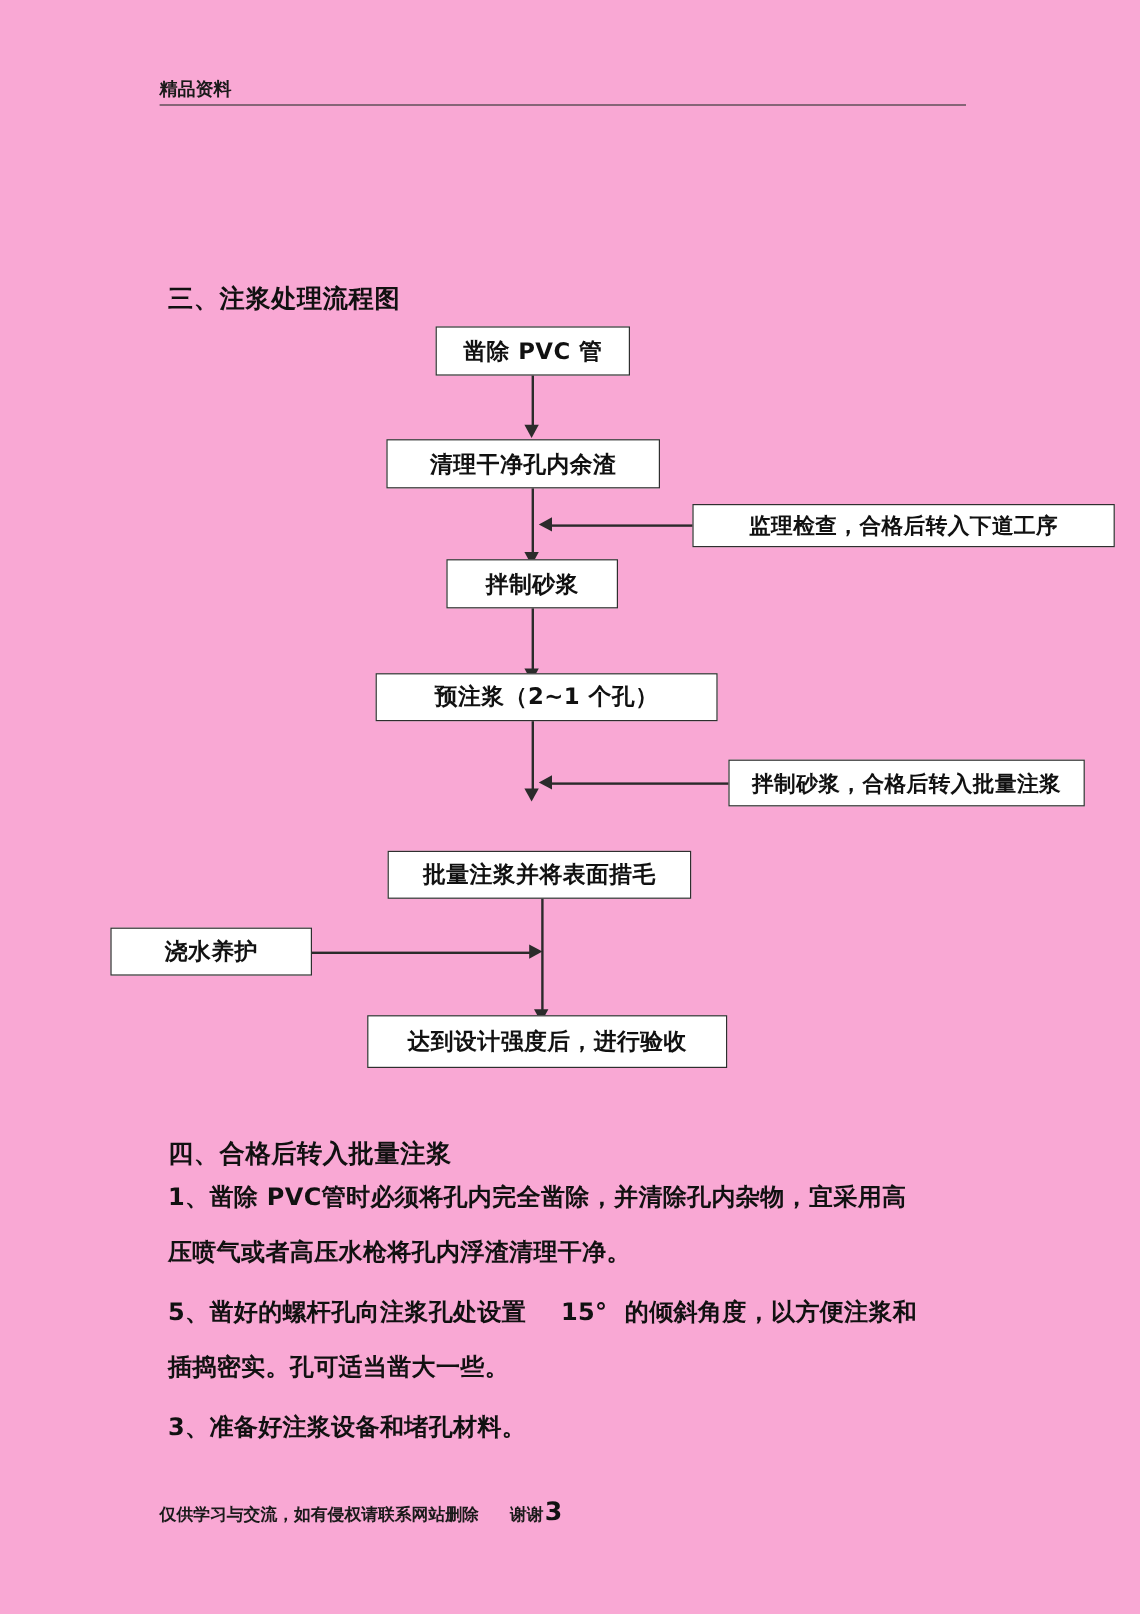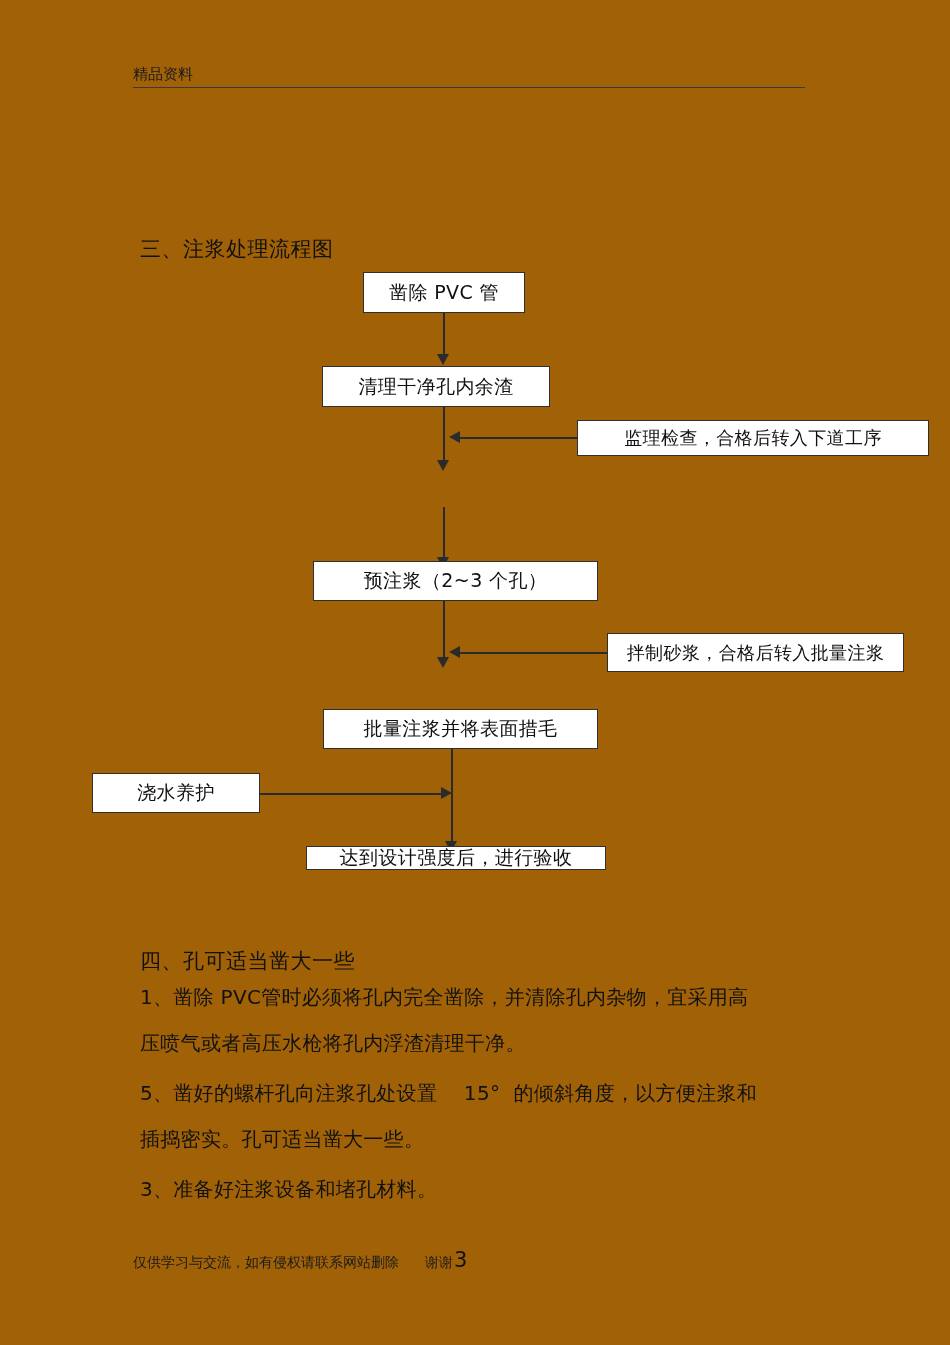--- a/index.html
+++ b/index.html
@@ -8,22 +8,23 @@
     background: #ffffff;
   }
   body {
     font-family: "DejaVu Sans", "Liberation Sans", sans-serif;
     color: #000000;
   }
   #page {
     position: relative;
     width: 950px;
     height: 1345px;
-    background: #a16207;
+    background: #f9a8d4;
     overflow: hidden;
+    font-weight: bold;
   }
 
   
   .doc-header {
     position: absolute;
     left: 133px;
     top: 64px;
     width: 672px;
   }
   .doc-header-text {
@@ -163,46 +164,47 @@
     <div class="node" style="left:322px; top:111px; width:228px; height:41px;">清理干净孔内余渣</div>
 
     <div class="edge-v" style="left:443px; top:152px; height:57px;"></div>
     <div class="arrow-down" style="left:437px; top:205px;"></div>
 
     <div class="node wide-text" style="left:577px; top:165px; width:352px; height:36px;">监理检查，合格后转入下道工序</div>
 
     <div class="edge-h" style="left:455px; top:182px; width:122px;"></div>
     <div class="arrow-left" style="left:449px; top:176px;"></div>
 
+    <div class="node" style="left:372px; top:211px; width:143px; height:41px;">拌制砂浆</div>
 
     <div class="edge-v" style="left:443px; top:252px; height:54px;"></div>
     <div class="arrow-down" style="left:437px; top:302px;"></div>
 
-    <div class="node" style="left:313px; top:306px; width:285px; height:40px;">预注浆（2~3 个孔）</div>
+    <div class="node" style="left:313px; top:306px; width:285px; height:40px;">预注浆（2~1 个孔）</div>
 
     <div class="edge-v" style="left:443px; top:346px; height:60px;"></div>
     <div class="arrow-down" style="left:437px; top:402px;"></div>
 
     <div class="node wide-text" style="left:607px; top:378px; width:297px; height:39px;">拌制砂浆，合格后转入批量注浆</div>
     <div class="edge-h" style="left:455px; top:397px; width:152px;"></div>
     <div class="arrow-left" style="left:449px; top:391px;"></div>
 
-    <div class="node" style="left:323px; top:454px; width:275px; height:40px;">批量注浆并将表面措毛</div>
+    <div class="node" style="left:323px; top:454px; width:253px; height:40px;">批量注浆并将表面措毛</div>
 
     <div class="edge-v" style="left:451px; top:494px; height:98px;"></div>
     <div class="arrow-down" style="left:445px; top:586px;"></div>
 
     <div class="node" style="left:92px; top:518px; width:168px; height:40px;">浇水养护</div>
     <div class="edge-h" style="left:260px; top:538px; width:186px;"></div>
     <div class="arrow-right" style="left:441px; top:532px;"></div>
 
-    <div class="node" style="left:306px; top:591px; width:300px; height:24px;">达到设计强度后，进行验收</div>
+    <div class="node" style="left:306px; top:591px; width:300px; height:44px;">达到设计强度后，进行验收</div>
   </div>
 
-  <div class="section-title" style="left:140px; top:930px;">四、孔可适当凿大一些</div>
+  <div class="section-title" style="left:140px; top:930px;">四、合格后转入批量注浆</div>
 
   <div class="body-line" style="left:140px; top:984px;">1、凿除 PVC管时必须将孔内完全凿除，并清除孔内杂物，宜采用高</div>
   <div class="body-line" style="left:140px; top:1030px;">压喷气或者高压水枪将孔内浮渣清理干净。</div>
 
   <div class="body-line" style="left:140px; top:1080px;">5、凿好的螺杆孔向注浆孔处设置    15°  的倾斜角度，以方便注浆和</div>
   <div class="body-line" style="left:140px; top:1126px;">插捣密实。孔可适当凿大一些。</div>
 
   <div class="body-line" style="left:140px; top:1176px;">3、准备好注浆设备和堵孔材料。</div>
 
   <div class="doc-footer">

